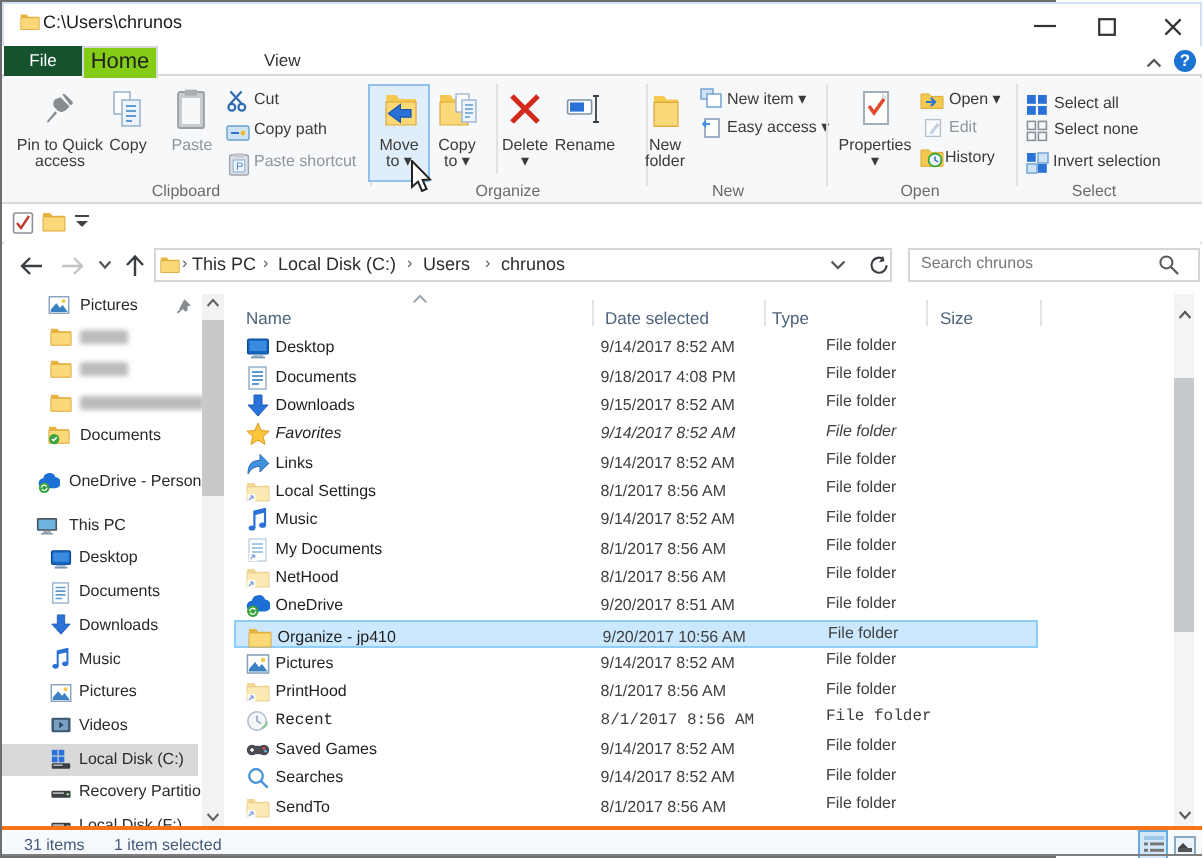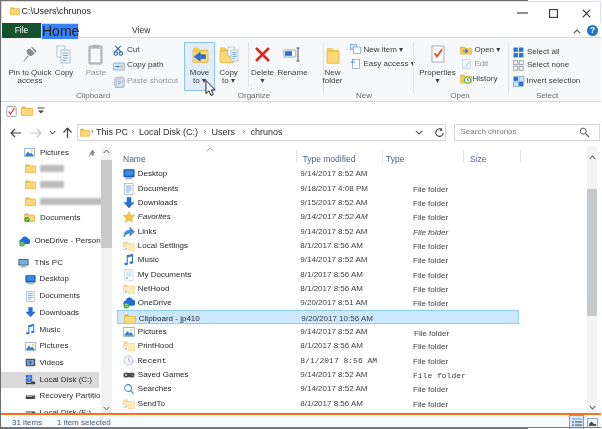--- a/index.html
+++ b/index.html
@@ -12,21 +12,21 @@
 .blur { filter: blur(1.2px); background:#bbb; border-radius:1px; position:absolute; height:7px; }
 .lbl { position:absolute; text-align:center; line-height:8.4px; color:#3b3b3b; }
 .sm { position:absolute; color:#3b3b3b; }
 .rsep { position:absolute; top:3px; width:1px; height:51px; background:#e2e2e2; }
 .glabel { position:absolute; top:52px; color:#6b6b6b; text-align:center; }
 .crumbsep { position:absolute; color:#555; font-size:8px; top:5px;}
 .hsep { position:absolute; top:3px; width:1px; height:13px; background:#e4e4e4; }
 .frow { position:absolute; left:116px; width:402px; height:14.3px; white-space:nowrap; }
 .fname { position:absolute; left:20.8px; top:2.6px; color:#1f1f1f; }
 .fdate { position:absolute; left:183.3px; top:2.6px; color:#404040; }
-.ftype { position:absolute; left:267px; top:18px; color:#404040;padding-left:29px; }
+.ftype { position:absolute; left:267px; top:1px; color:#404040;padding-left:29px; }
 .fic { position:absolute; left:5.5px; top:1.6px; }
 .gray { color:#929699 !important; }
 </style>
 </head>
 <body>
 <svg width="0" height="0" style="position:absolute">
 <defs>
 <g id="folder">
         <path d="M0.5 1.5 h3.6 l1 1.4 h6.4 v7.6 h-11 z" fill="#e9b33e"></path>
         <path d="M0.5 3.4 h11 v7.1 h-11 z" fill="#fbd978" stroke="#dca939" stroke-width="0.5"></path>
@@ -142,21 +142,21 @@
   <svg class="abs" style="left:548px;top:7.5px" width="9" height="9" viewBox="0 0 9 9">
           <rect x="0.6" y="0.6" width="7.8" height="7.8" fill="none" stroke="#333" stroke-width="1.1"></rect>
         </svg>
   <svg class="abs" style="left:581px;top:7.5px" width="9" height="9" viewBox="0 0 9 9">
           <path d="M0.7 0.7 L8.3 8.3 M8.3 0.7 L0.7 8.3" stroke="#333" stroke-width="1.1"></path>
         </svg>
 </div>
 
 <div class="sec" style="top:22px;height:15px;border-bottom:1px solid #d9d9d9;background:#fff;">
   <div class="abs" style="left:1px;top:0;width:39px;height:15px;background:#14532d;color:#fff;text-align:center;line-height:15px;font-size:8.5px;">File</div>
-  <div class="abs" style="left:40px;top:0;width:38px;height:16px;background:#3b82f6;border:1px solid #d9d9d9;border-bottom:none;color:#222;text-align:center;line-height:15px;font-size:14px;">Home</div>
+  <div class="abs" style="left:40px;top:0;width:38px;height:16px;background:#84cc16;border:1px solid #d9d9d9;border-bottom:none;color:#222;text-align:center;line-height:15px;font-size:11px;">Home</div>
   <div class="abs" style="left:90px;top:0;width:21px;height:15px;color:#333;text-align:center;line-height:15px;font-size:8.5px;margin-top:40px;">Share</div>
   <div class="abs" style="left:131px;top:0;width:18px;height:15px;color:#333;text-align:center;line-height:15px;font-size:8.5px;">View</div>
   <svg class="abs" style="left:572px;top:6px" width="8" height="5" viewBox="0 0 8 5">
           <path d="M0.8 4.2 L4 1 L7.2 4.2" fill="none" stroke="#555" stroke-width="1.1"></path>
         </svg>
   <div class="abs" style="left:586px;top:2px;width:11px;height:11px;border-radius:50%;background:#1b74d2;"></div>
   <div class="abs" style="left:586px;top:2px;width:11px;height:11px;color:#fff;font-size:8.5px;font-weight:bold;text-align:center;line-height:11.5px;">?</div>
 </div>
 
 <div class="sec" id="ribbon" style="top:38px;height:63px;background:#f7f8fa;border-bottom:1px solid #d9d9d9;">
@@ -443,21 +443,21 @@
   <div class="abs" style="left:585.5px;top:0;width:10.5px;height:266px;background:#f4f4f4;"></div>
   <svg class="abs" style="left:587.5px;top:8px" width="7" height="5" viewBox="0 0 7 5">
           <path d="M0.8 4 L3.5 1 L6.2 4" fill="none" stroke="#5a5a5a" stroke-width="1.1"></path>
         </svg>
   <div class="abs" style="left:585.5px;top:41.5px;width:10.5px;height:127px;background:#c6cace;"></div>
   <svg class="abs" style="left:587.5px;top:258px" width="7" height="5" viewBox="0 0 7 5">
           <path d="M0.8 1 L3.5 4 L6.2 1" fill="none" stroke="#5a5a5a" stroke-width="1.1"></path>
         </svg>
 
   <div class="abs" style="left:122px;top:6.5px;color:#4e637c;font-size:8.5px;">Name</div>
-  <div class="abs" style="left:301.5px;top:6.5px;color:#4e637c;font-size:8.5px;">Type modified</div>
+  <div class="abs" style="left:301.5px;top:6.5px;color:#4e637c;font-size:8.5px;">Date selected</div>
   <div class="abs" style="left:385px;top:6.5px;color:#4e637c;font-size:8.5px;">Type</div>
   <div class="abs" style="left:469px;top:6.5px;color:#4e637c;font-size:8.5px;">Size</div>
   <div class="hsep" style="left:294.5px;"></div>
   <div class="hsep" style="left:380.5px;"></div>
   <div class="hsep" style="left:461.5px;"></div>
   <div class="hsep" style="left:518.5px;"></div>
   <svg class="abs" style="left:205px;top:0px" width="8" height="5" viewBox="0 0 8 5">
           <path d="M0.8 4.2 L4 1 L7.2 4.2" fill="none" stroke="#9aa7b4" stroke-width="1"></path>
         </svg>
 
@@ -538,21 +538,21 @@
             <use href="#cloud"></use>
           </svg>
     <div class="fname">OneDrive</div>
     <div class="fdate">9/20/2017 8:51 AM</div>
     <div class="ftype">File folder</div>
   </div>
   <div class="frow" style="top:163.0px;background:#cce8ff;border:1px solid #8ecdf5;">
     <svg class="fic" width="12" height="12" viewBox="0 0 12 12">
             <use href="#folder"></use>
           </svg>
-    <div class="fname">Clipboard - jp410</div>
+    <div class="fname">Organize - jp410</div>
     <div class="fdate">9/20/2017 10:56 AM</div>
     <div class="ftype">File folder</div>
   </div>
   <div class="frow" style="top:177.3px;">
     <svg class="fic" width="12" height="12" viewBox="0 0 12 12">
             <use href="#pic"></use>
           </svg>
     <div class="fname">Pictures</div>
     <div class="fdate">9/14/2017 8:52 AM</div>
     <div class="ftype">File folder</div>

